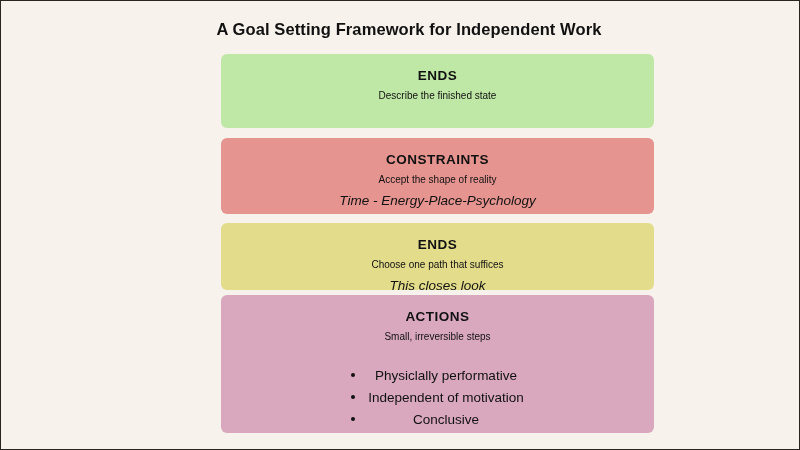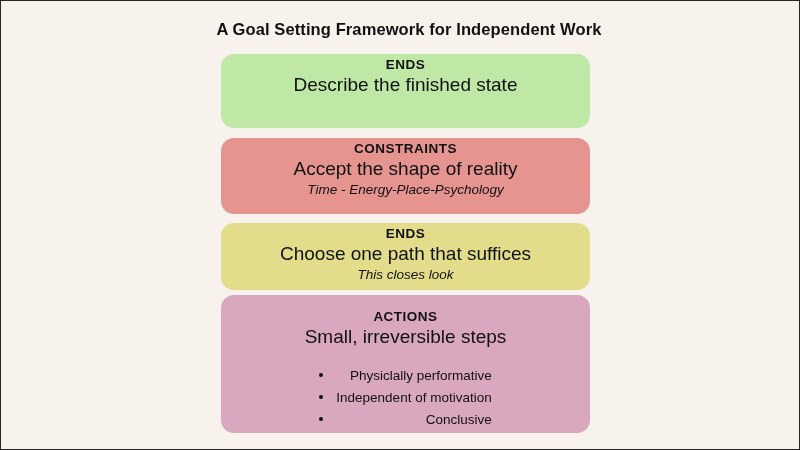--- a/index.html
+++ b/index.html
@@ -31,56 +31,56 @@
     text-align: center;
     font-size: 16.5px;
     font-weight: bold;
     letter-spacing: 0.1px;
     color: #111111;
     padding-left: 8px;
   }
   .card {
     position: absolute;
     left: 220px;
-    width: 369px;
+    width: 433px;
     box-sizing: border-box;
-    border-radius: 13px;
+    border-radius: 6px;
     text-align: center;
-    padding: 1px 14px 10px 14px;
+    padding: 12px 14px 10px 14px;
     color: #111111;
   }
   .card-title {
     font-size: 13.5px;
     font-weight: bold;
     letter-spacing: 0.5px;
     line-height: 19px;
   }
   .card-sub {
-    font-size: 19px;
+    font-size: 10px;
     font-weight: normal;
     line-height: 20px;
     margin-top: 1px;
   }
   .card-note {
     font-size: 13.5px;
     font-style: italic;
     line-height: 20px;
     margin-top: 1px;
   }
   #card-ends    { top: 53px;  height: 74px; background: #bfe8a6; }
   #card-constr  { top: 137px; height: 76px; background: #e59490; }
   #card-form    { top: 222px; height: 67px; background: #e2dc8b; }
   #card-actions { top: 294px; height: 138px; background: #d9a8bf; padding-top: 12px; }
 
   .bullet-list {
     list-style: none;
     margin: 0;
     padding: 0;
     display: inline-block;
-    text-align: right;
+    text-align: center;
     margin-top: 18px;
   }
   .bullet-item {
     font-size: 13.5px;
     line-height: 22px;
     position: relative;
     padding-left: 17px;
     white-space: nowrap;
   }
   .bullet-dot {

